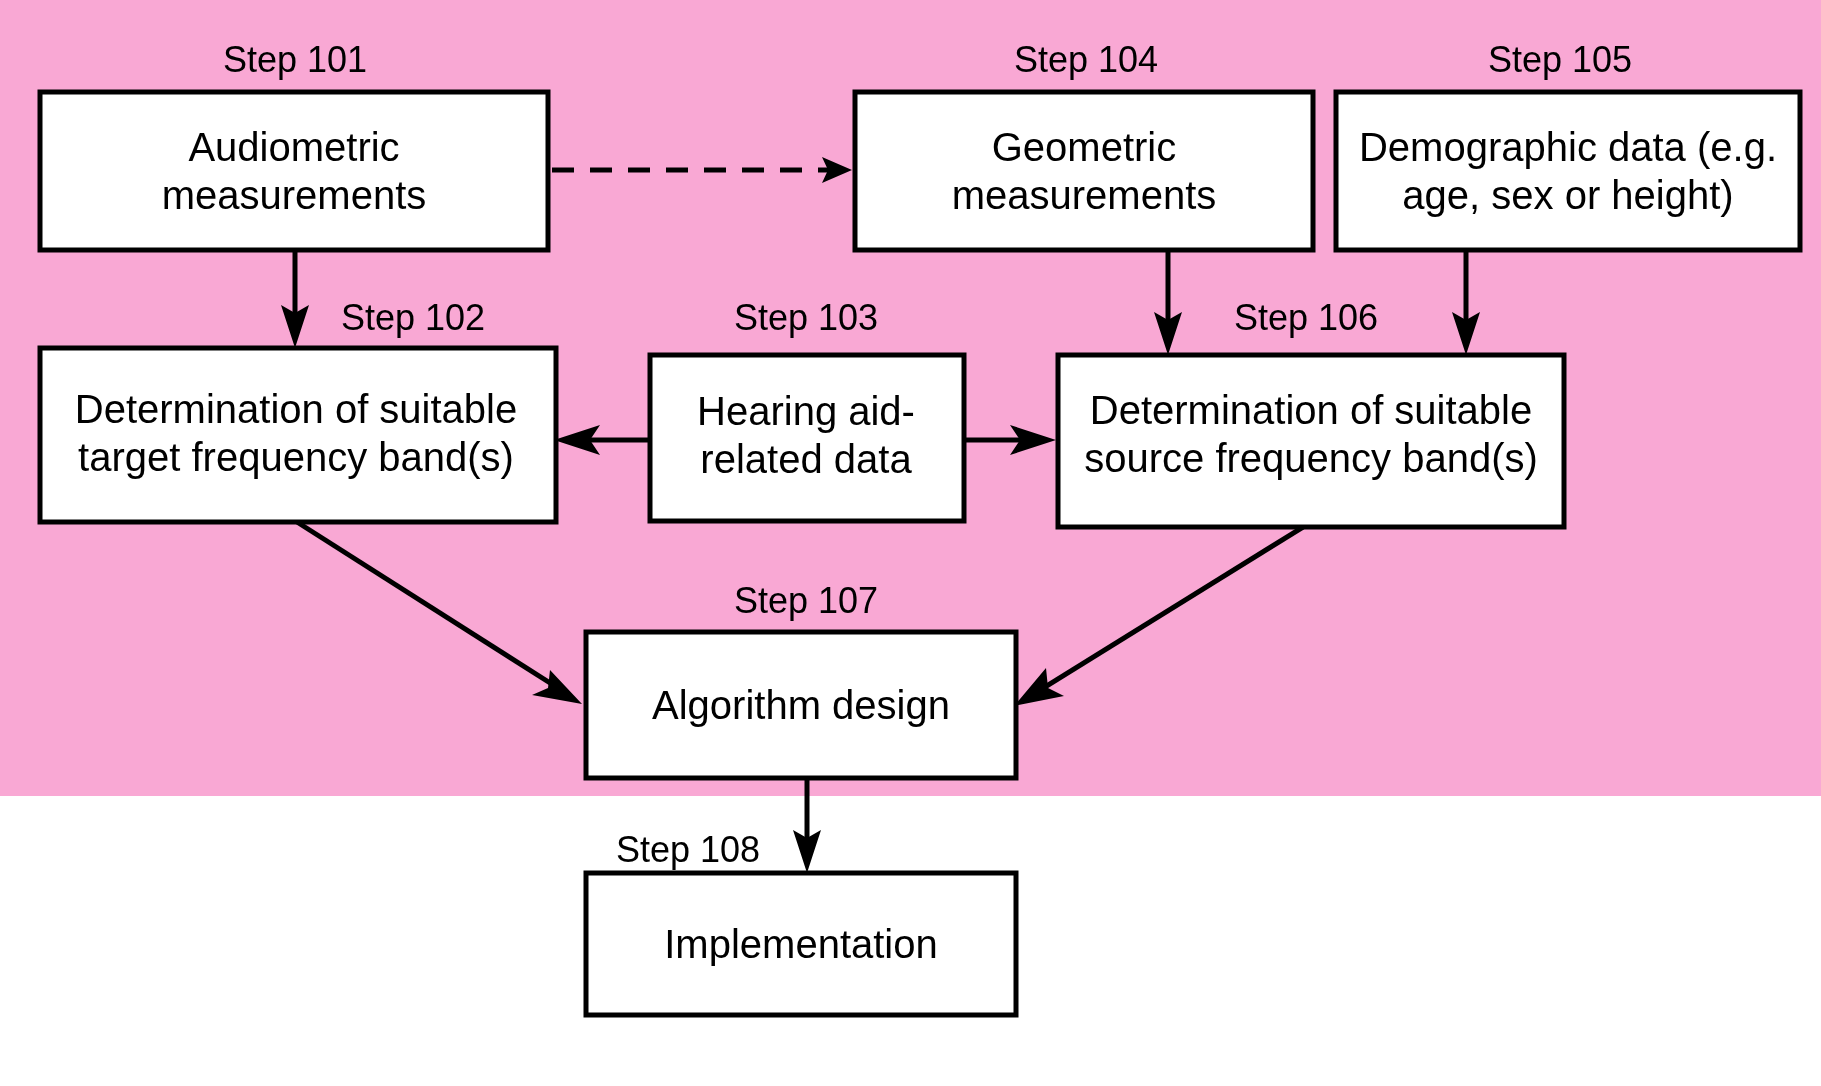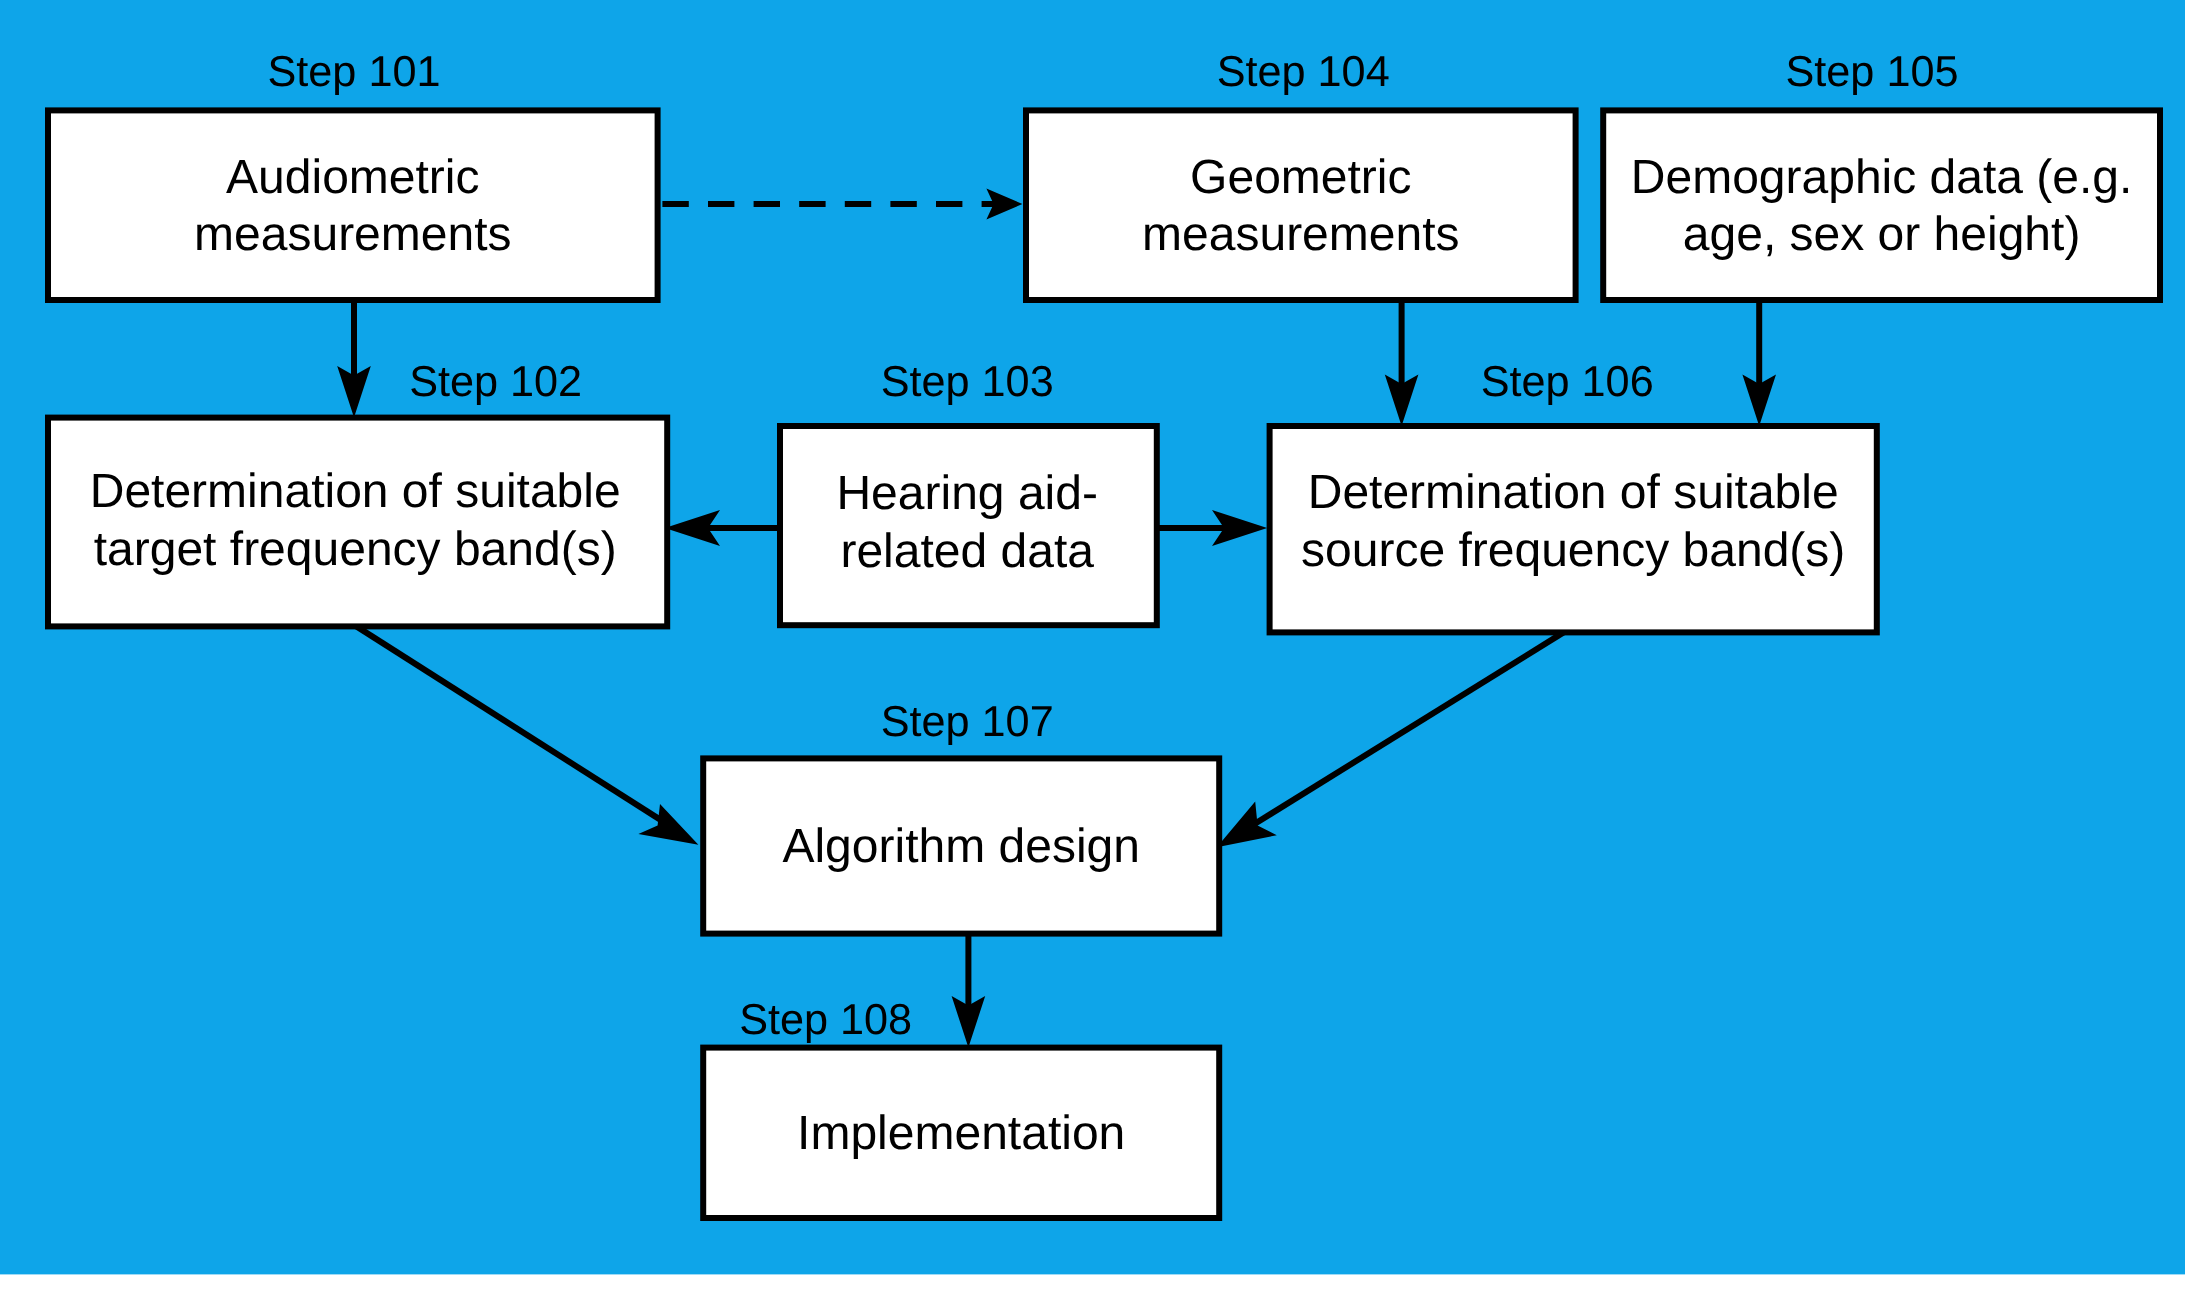--- a/index.html
+++ b/index.html
@@ -10,22 +10,22 @@
   }
   body {
     width: 1821px;
     height: 1086px;
     overflow: hidden;
     font-family: "Liberation Sans", sans-serif;
   }
   #diagram-root {
     position: relative;
     width: 1821px;
-    height: 1062px;
-    background: #0ea5e9;
+    height: 796px;
+    background: #f9a8d4;
   }
   svg#flowchart {
     display: block;
     width: 1821px;
     height: 1086px;
   }
   .box-rect {
     fill: #ffffff;
     stroke: #000000;
     stroke-width: 5;

